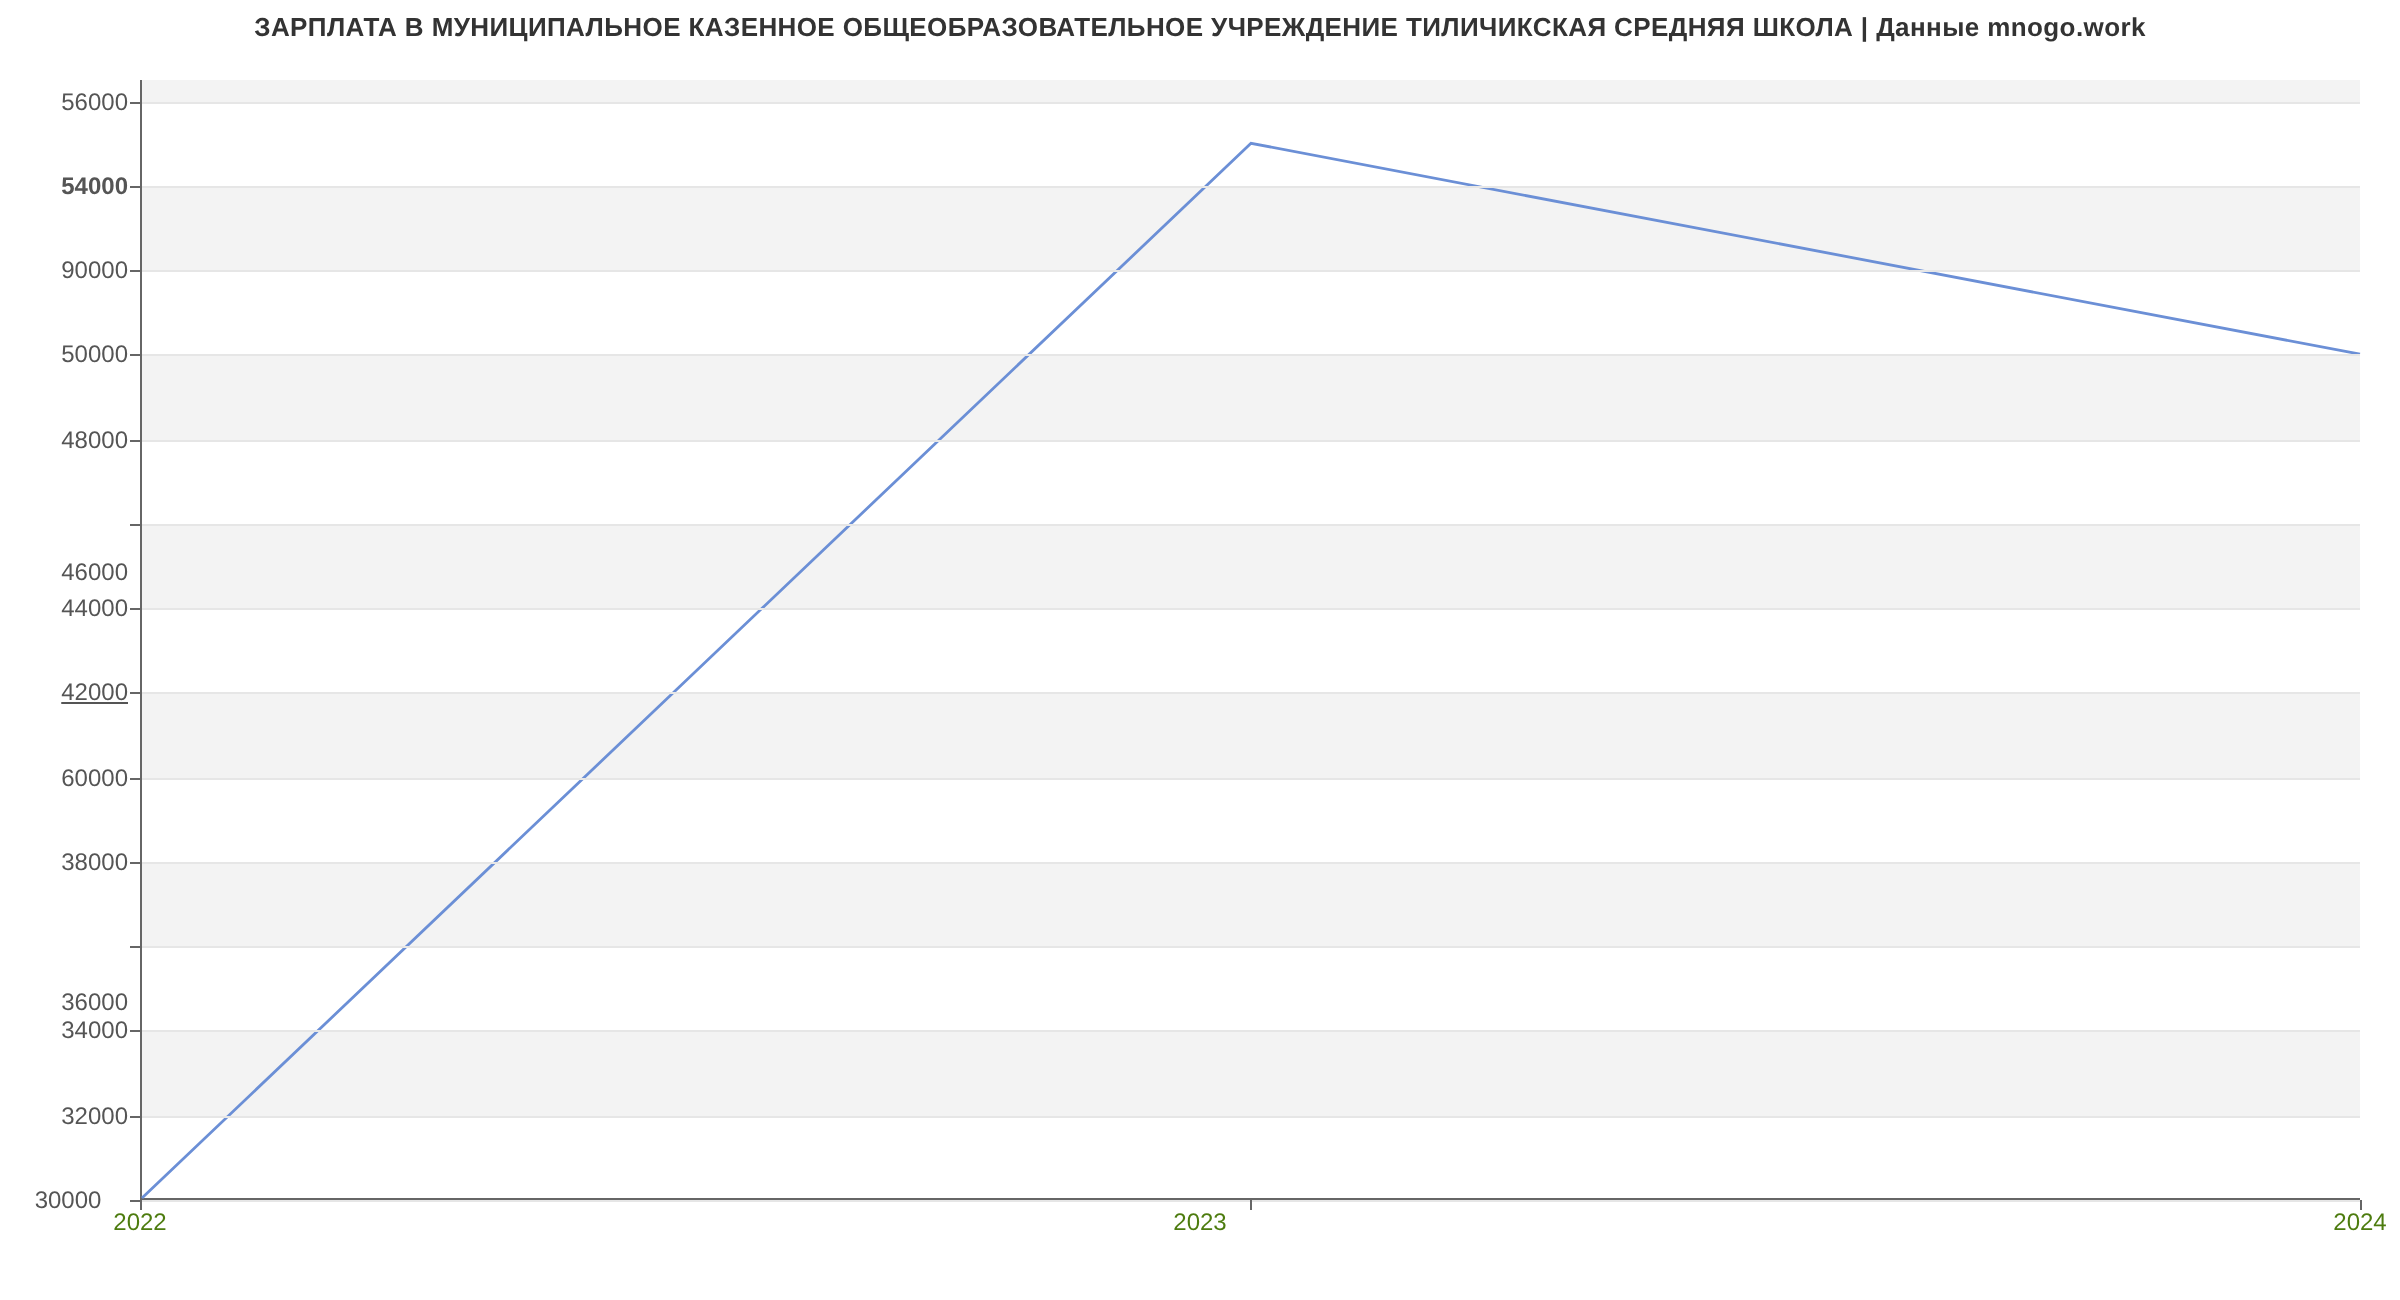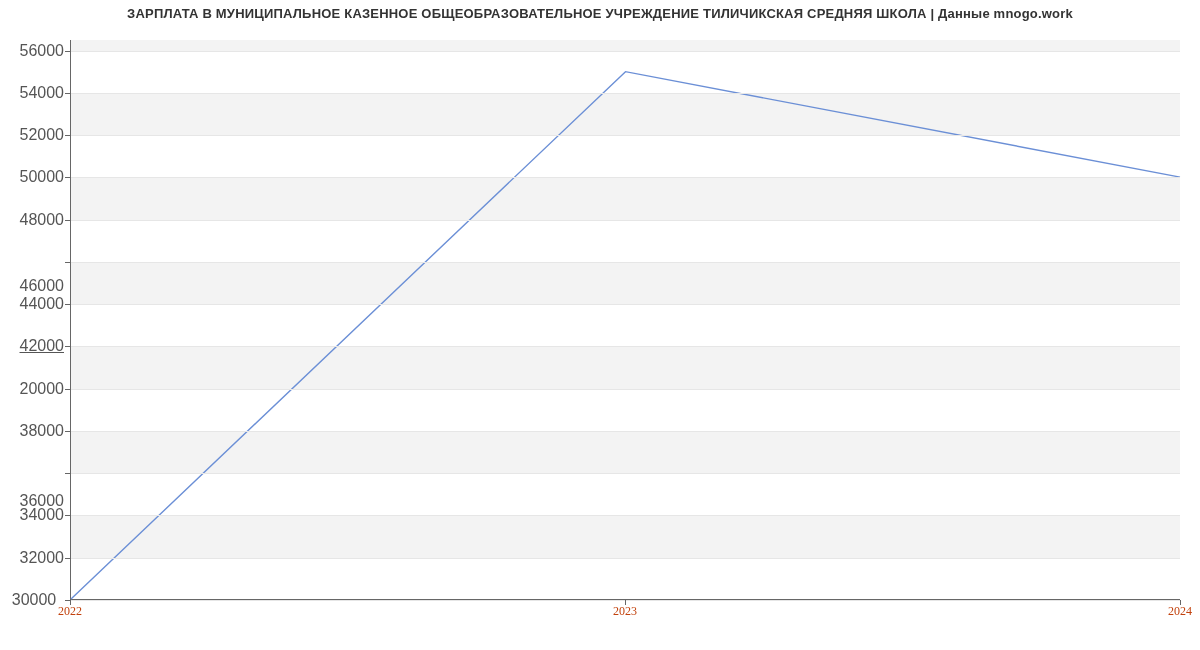--- a/index.html
+++ b/index.html
@@ -48,31 +48,30 @@
     left: 0;
     width: 100%;
     height: 1px;
     background: #e6e6e6;
   }
   .y-tick-label {
     position: absolute;
     right: 1136px; 
     width: 60px;
     text-align: right;
-    font-size: 16px;
+    font-size: 12px;
     color: #555;
     transform: translateY(-50%);
   }
   .x-tick-label {
     position: absolute;
     top: 604px;
     font-size: 12px;
-    color: #c2410c;
+    color: #4d7c0f;
     transform: translateX(-50%);
-    font-family: Liberation Serif, serif;
   }
   .y-tick-mark {
     position: absolute;
     width: 5px;
     height: 1px;
     background: #666;
     left: 65px;
   }
   .x-tick-mark {
     position: absolute;
@@ -129,37 +128,37 @@
 <div class="y-tick-label" style="top: 600px; text-align: center;">30000</div>
     <div class="y-tick-mark" style="top: 600px;"></div>
     <div class="y-tick-label" style="top: 557.736px;">32000</div>
     <div class="y-tick-mark" style="top: 557.736px;"></div>
     <div class="y-tick-label" style="top: 515.472px;">34000</div>
     <div class="y-tick-mark" style="top: 515.472px;"></div>
     <div class="y-tick-label" style="top: 501px;">36000</div>
     <div class="y-tick-mark" style="top: 473.208px;"></div>
     <div class="y-tick-label" style="top: 430.943px;">38000</div>
     <div class="y-tick-mark" style="top: 430.943px;"></div>
-    <div class="y-tick-label" style="top: 388.679px;">20000</div>
+    <div class="y-tick-label" style="top: 388.679px;">60000</div>
     <div class="y-tick-mark" style="top: 388.679px;"></div>
     <div class="y-tick-label" style="top: 346.415px; text-decoration: underline;">42000</div>
     <div class="y-tick-mark" style="top: 346.415px;"></div>
     <div class="y-tick-label" style="top: 304.151px;">44000</div>
     <div class="y-tick-mark" style="top: 304.151px;"></div>
     <div class="y-tick-label" style="top: 261.887px; margin-top: 24px;">46000</div>
     <div class="y-tick-mark" style="top: 261.887px;"></div>
     <div class="y-tick-label" style="top: 219.623px;">48000</div>
     <div class="y-tick-mark" style="top: 219.623px;"></div>
     <div class="y-tick-label" style="top: 177.358px;">50000</div>
     <div class="y-tick-mark" style="top: 177.358px;"></div>
-    <div class="y-tick-label" style="top: 135.094px;">52000</div>
+    <div class="y-tick-label" style="top: 135.094px;">90000</div>
     <div class="y-tick-mark" style="top: 135.094px;"></div>
-    <div class="y-tick-label" style="top: 92.8302px;">54000</div>
+    <div class="y-tick-label" style="top: 92.8302px; font-weight: bold;">54000</div>
     <div class="y-tick-mark" style="top: 92.8302px;"></div>
     <div class="y-tick-label" style="top: 50.566px;">56000</div>
     <div class="y-tick-mark" style="top: 50.566px;"></div>
     <div class="x-tick-label" style="left: 70px;">2022</div>
     <div class="x-tick-mark" style="left: 70px;"></div>
-    <div class="x-tick-label" style="left: 625px;">2023</div>
+    <div class="x-tick-label" style="left: 600px;">2023</div>
     <div class="x-tick-mark" style="left: 625px;"></div>
     <div class="x-tick-label" style="left: 1180px;">2024</div>
     <div class="x-tick-mark" style="left: 1180px;"></div>
   </div>
 
 </body></html>

